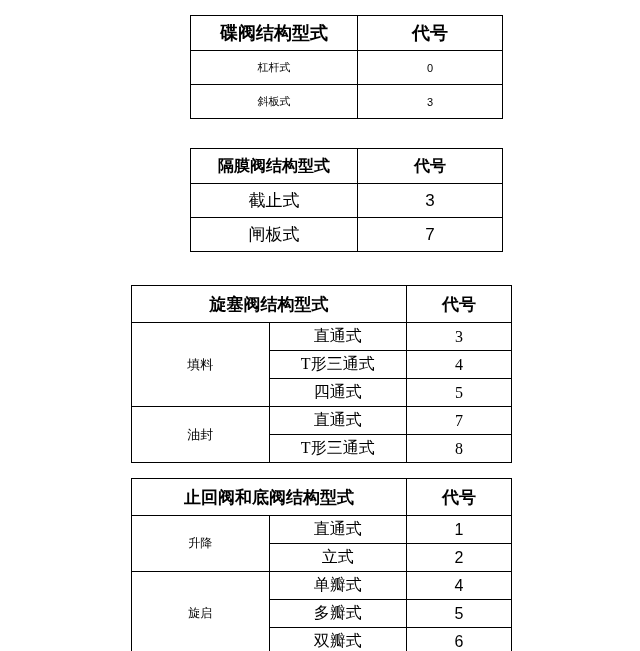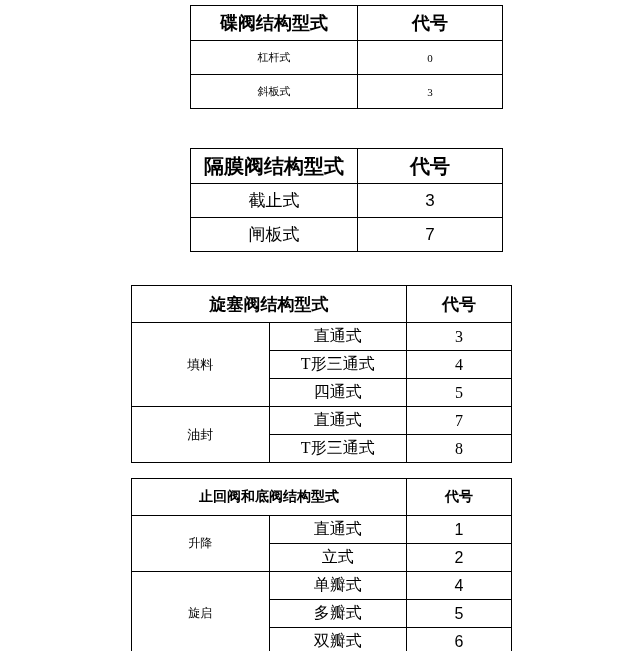--- a/index.html
+++ b/index.html
@@ -31,38 +31,37 @@
     padding: 0;
     background: #ffffff;
   }
   .hdr {
     font-weight: bold;
   }
   
   .t1 {
     position: absolute;
     left: 190px;
-    top: 5px;
+    top: 15px;
     width: 310px;
-    font-family: Liberation Serif, serif;
   }
   .t1 td { height: 33px; font-size: 11px; }
   .t1 .hdr { font-size: 18px; height: 34px; }
   .t1 .c1 { width: 166px; }
   .t1 .c2 { width: 144px; }
 
   
   .t2 {
     position: absolute;
     left: 190px;
     top: 148px;
     width: 310px;
   }
   .t2 td { height: 33px; font-size: 17px; }
-  .t2 .hdr { font-size: 20px; height: 34px; }
+  .t2 .hdr { font-size: 16px; height: 34px; }
   .t2 .c1 { width: 166px; }
   .t2 .c2 { width: 144px; }
 
   
   .t3 {
     position: absolute;
     left: 131px;
     top: 285px;
     width: 378px;
     font-family: Liberation Serif, serif;
@@ -75,21 +74,21 @@
   .t3 .htitle { width: 274px; }
 
   
   .t4 {
     position: absolute;
     left: 131px;
     top: 478px;
     width: 378px;
   }
   .t4 td { font-size: 16px; height: 27px; }
-  .t4 .hdr { font-size: 14px; height: 36px; }
+  .t4 .hdr { font-size: 17px; height: 36px; }
   .t4 .g1 { width: 104px; font-size: 12px; }
   .t4 .g2 { width: 170px; }
   .t4 .g3 { width: 104px; }
   .t4 .htitle { width: 274px; }
 </style>
 </head>
 <body>
 
 <div class="page">
 

